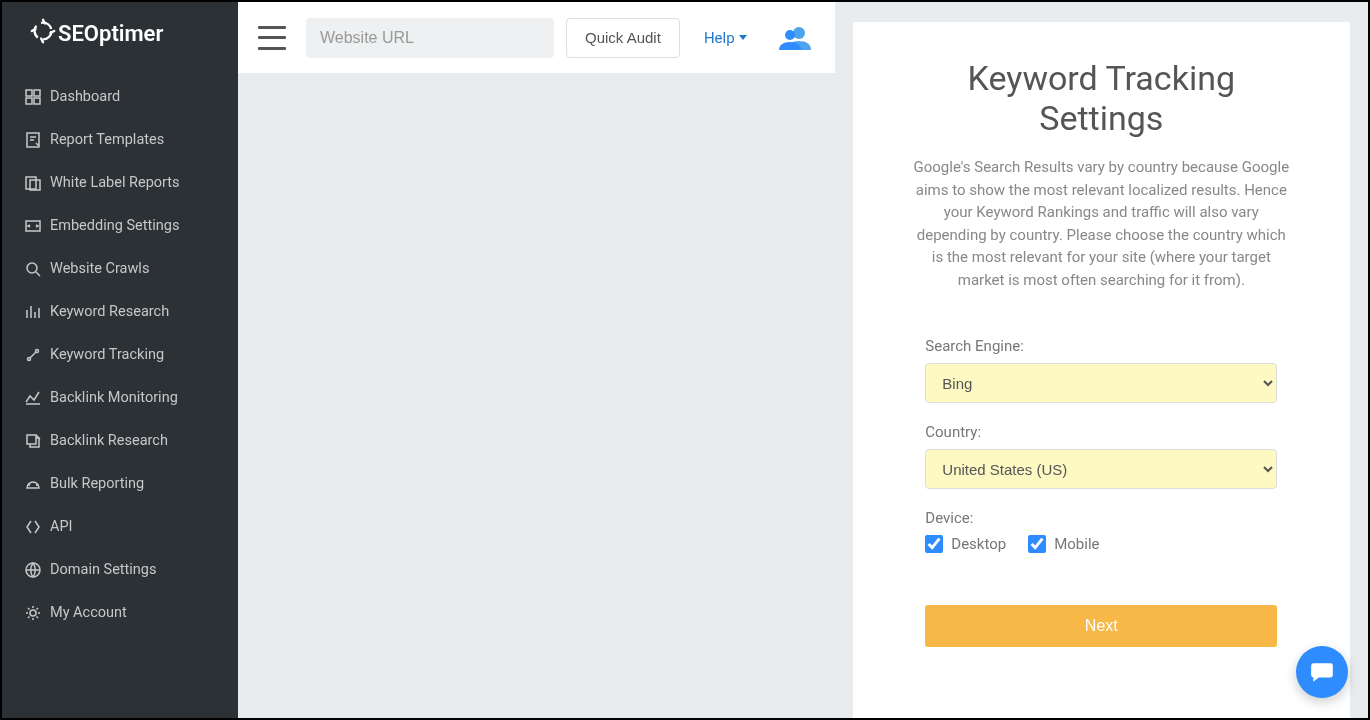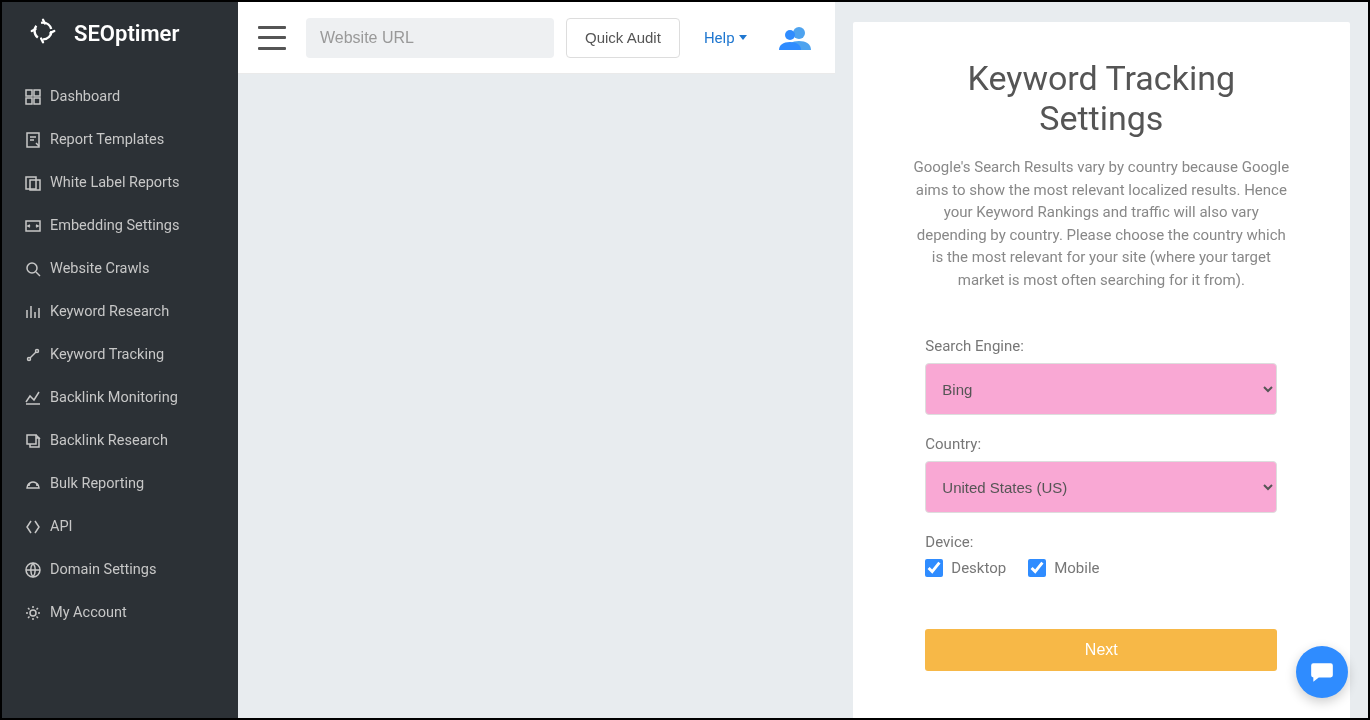--- a/index.html
+++ b/index.html
@@ -19,21 +19,21 @@
     width: 236px;
     background: #2c3136;
     color: #c7c7c7;
     flex-shrink: 0;
     display: flex;
     flex-direction: column;
   }
   .logo {
     display: flex;
     align-items: center;
-    gap: 16px;
+    gap: 0;
     padding: 14px 18px 14px 26px;
     color: #fff;
     font-size: 22px;
     font-weight: 600;
   }
   .logo svg { width: 30px; height: 30px; }
   .nav { list-style: none; padding-top: 10px; }
   .nav li {
     display: flex;
     align-items: center;
@@ -94,22 +94,22 @@
     font-size: 34px; margin-bottom: 18px;
   }
   .card p.desc {
     text-align:center; color:#888; font-size:15px;
     max-width: 700px; margin: 0 auto 46px; line-height:1.5;
   }
   .form { width:352px; margin: 16px auto; }
   .form-group { margin-bottom: 20px; }
   .form-label { display:block; color:#777; font-size:15px; margin-bottom:8px; }
   .select {
-    width:100%; height:52px; border:1px solid #ddd; border-radius:4px;
-    background:#f9a8d4; padding: 0 12px; font-size:15px; color:#555;
+    width:100%; height:40px; border:1px solid #ddd; border-radius:4px;
+    background:#fef9c3; padding: 0 12px; font-size:15px; color:#555;
   }
   .checkboxes { display:flex; gap:22px; align-items:center; margin-top:6px; }
   .check { display:flex; align-items:center; gap:8px; }
   .check input {
     width:18px; height:18px; accent-color:#2f8cff; cursor:pointer;
   }
   .check span { color:#777; font-size:15px; }
   .next-btn {
     width:100%; height:42px; margin-top:32px;
     background:#f7b847; border:none; color:#fff;

